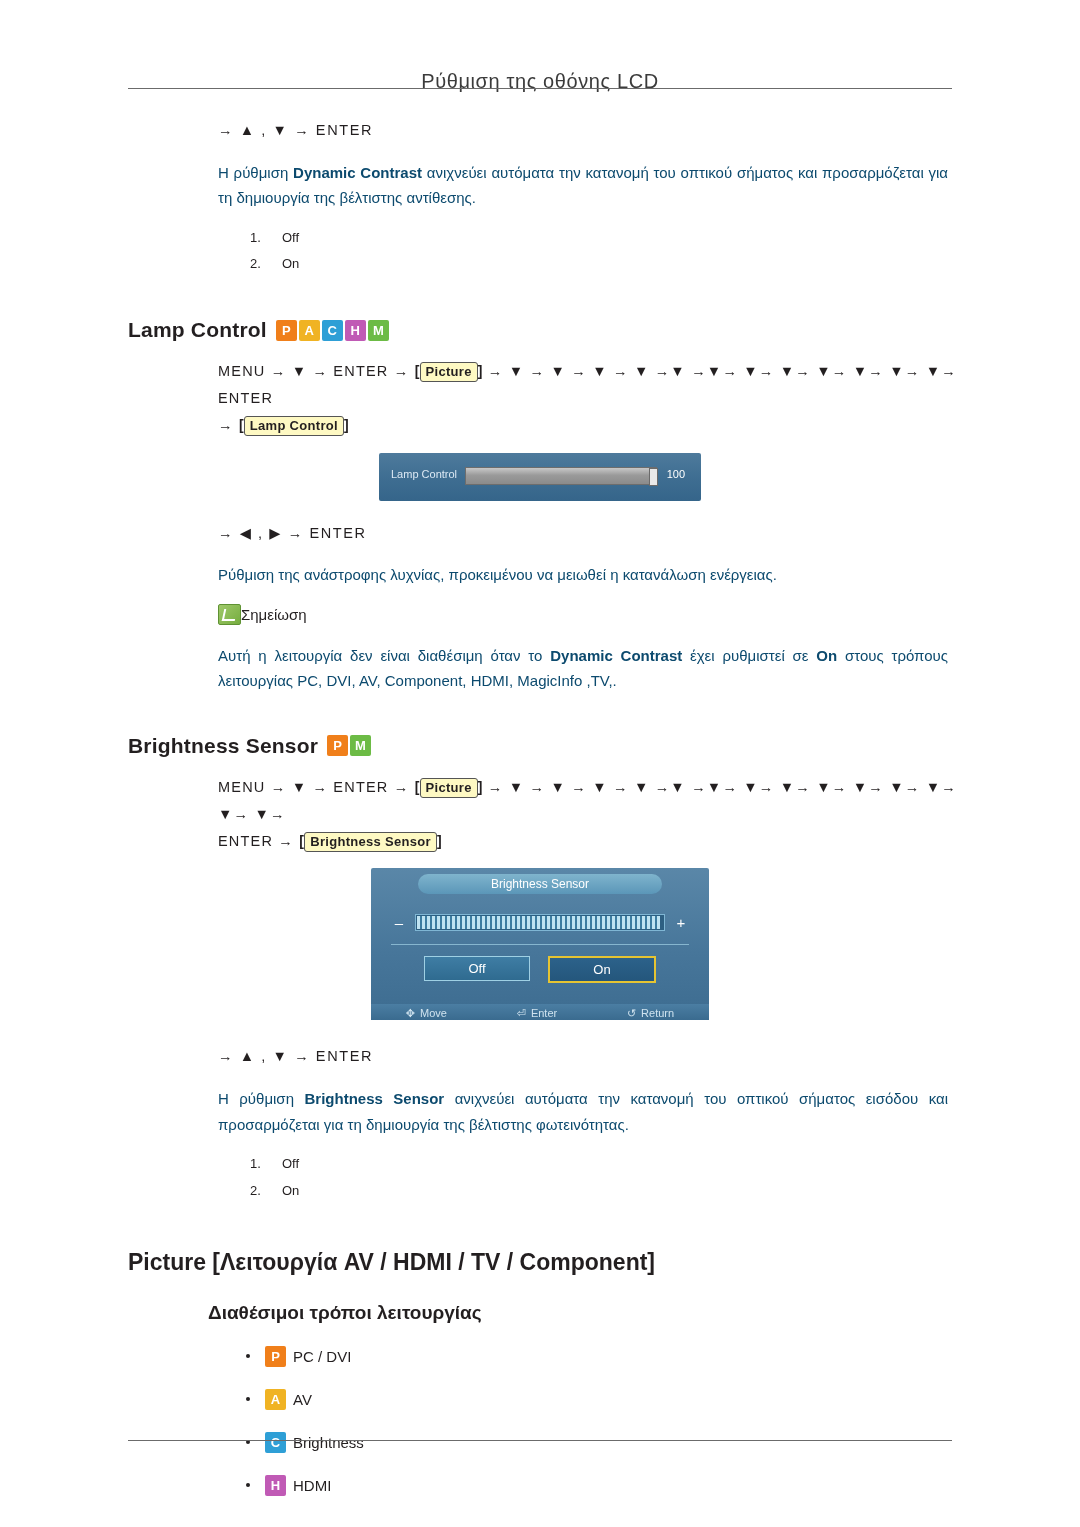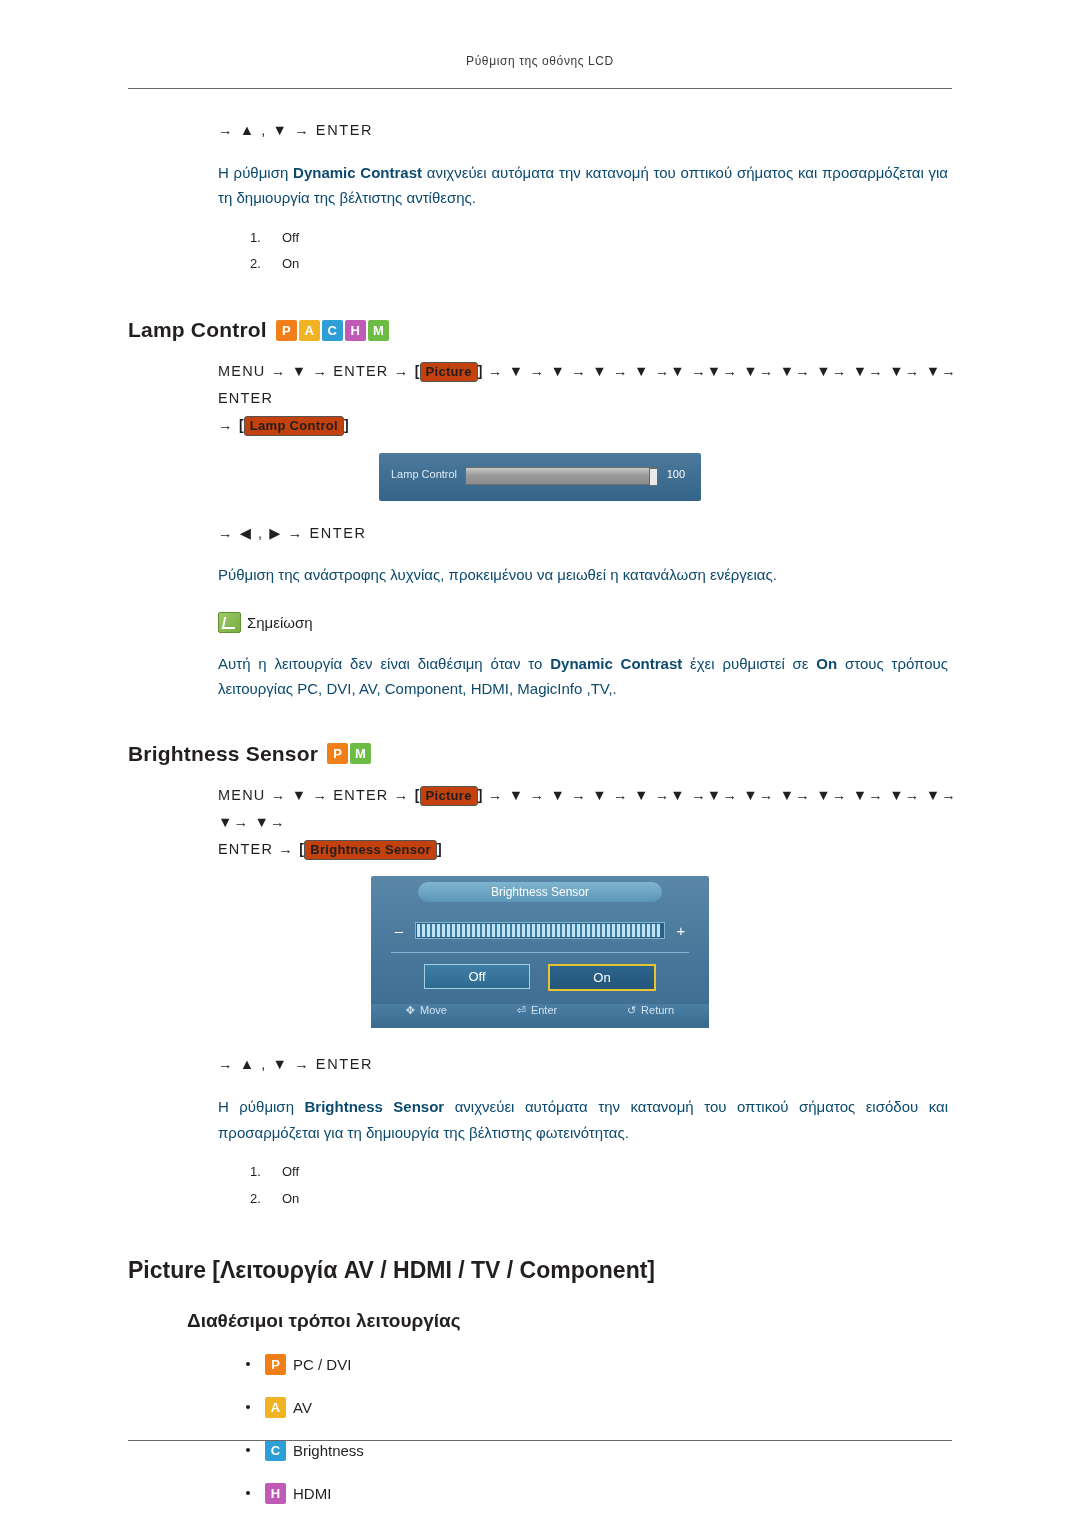--- a/index.html
+++ b/index.html
@@ -16,25 +16,25 @@
   }
   .page {
     width: 1080px;
     height: 1527px;
     position: relative;
     box-sizing: border-box;
   }
   
   .header {
     position: absolute;
-    top: 54px;
+    top: 70px;
     left: 128px;
     width: 824px;
     text-align: center;
-    font-size: 12px;
+    font-size: 20px;
     color: #3b3b3b;
     letter-spacing: 0.6px;
   }
   .header-rule {
     position: absolute;
     top: 88px;
     left: 128px;
     width: 824px;
     height: 1px;
     background: #6b6b6b;
@@ -100,21 +100,21 @@
   h2.sub2 {
     font-size: 23px;
     font-weight: bold;
     color: #231f20;
     margin: 44px 0 0 0;
   }
   h3.sub3 {
     font-size: 19px;
     font-weight: bold;
     color: #231f20;
-    margin: 26px 0 0 59px;
+    margin: 26px 0 0 80px;
   }
   
   .badges { display: inline-flex; gap: 2px; vertical-align: middle; }
   .badge {
     width: 21px; height: 21px;
     display: inline-flex;
     align-items: center;
     justify-content: center;
     color: #ffffff;
     font-size: 13px;
@@ -138,21 +138,21 @@
     width: 760px;
   }
   .pill {
     display: inline-block;
     border: 1px solid #555;
     border-radius: 3px;
     padding: 0px 5px;
     font-size: 13px;
     font-weight: bold;
     letter-spacing: 0.3px;
-    background: #c2410c;
+    background: #fef9c3;
     line-height: 1.35;
     vertical-align: middle;
   }
   .brk { font-weight: bold; letter-spacing: 0.2px; font-size: 14px; }
   
   .osd-wrap { display: flex; justify-content: center; margin-top: 14px; }
   .osd-lamp {
     width: 322px; height: 48px;
     background: linear-gradient(180deg, #4e7a9c 0%, #3f6e92 50%, #35658a 100%);
     position: relative;
@@ -223,32 +223,32 @@
     display: flex; align-items: center; justify-content: center;
     color: #ffffff; font-size: 13px;
     background: linear-gradient(180deg, #3f7da4 0%, #2f6b90 100%);
     border: 1px solid #9fd0e4;
   }
   .osd-bs .obtn.sel {
     background: linear-gradient(180deg, #2c628a 0%, #24567c 100%);
     border: 2px solid #e6c432;
   }
   .osd-bs .footerbar {
-    position: absolute; left: 0; right: 0; bottom: 0; height: 24px;
+    position: absolute; left: 0; right: 0; bottom: 0; height: 16px;
     background: linear-gradient(180deg, #4b7ea3 0%, #3a6b8f 100%);
-    display: flex; align-items: flex-start; justify-content: space-around;
+    display: flex; align-items: flex-end; justify-content: space-around;
     color: #cfe3ef; font-size: 11px;
   }
   .osd-bs .footerbar span.ic { margin-right: 5px; }
   
   .note {
-    margin: 24px 0 0 90px;
+    margin: 16px 0 0 90px;
     display: flex;
     align-items: center;
-    gap: 6px;
+    gap: 0;
     font-size: 15px;
     color: #231f20;
   }
   .note-icon {
     width: 21px; height: 19px;
     background: linear-gradient(135deg, #9fc96a 0%, #76ad3f 100%);
     border: 1px solid #5f9233;
     border-radius: 2px;
     position: relative;
     display: inline-block;

